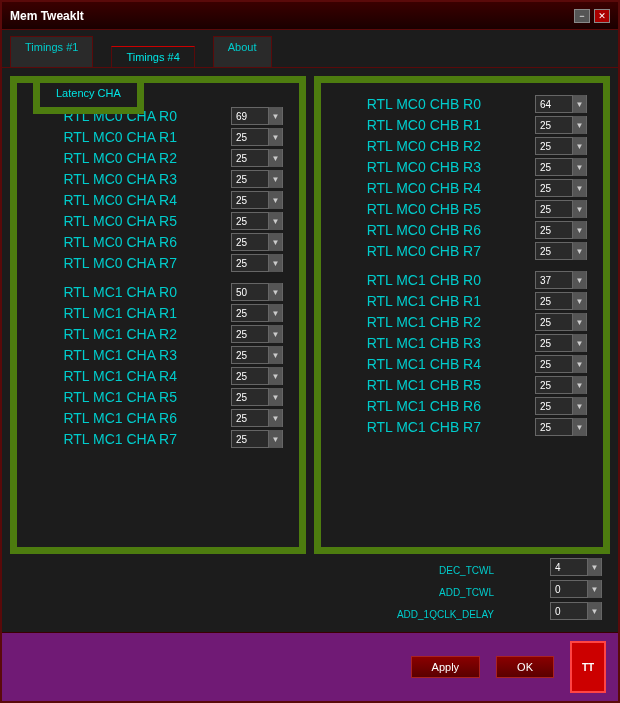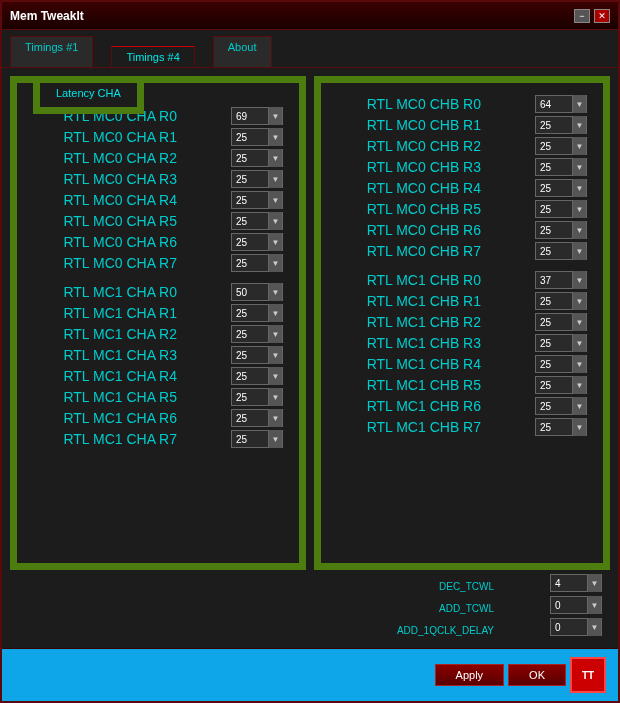--- a/index.html
+++ b/index.html
@@ -155,36 +155,36 @@
       font-size: 10px;
       margin-right: 8px;
       text-align: right;
       width: 120px;
     }
     .footer {
       display: flex;
       justify-content: flex-end;
       align-items: center;
       padding: 8px 12px;
-      gap: 4px;
+      gap: 16px;
       flex-shrink: 0;
       border-top: 1px solid #3a0000;
-      background: #0ea5e9;
+      background: #701a75;
     }
     .footer-btn {
       background: linear-gradient(to bottom, #8a0000, #5a0000);
       border: 1px solid #aa2222;
       color: #fff;
       padding: 4px 20px;
       cursor: pointer;
       font-size: 11px;
     }
     .logo-box {
       width: 36px;
-      height: 36px;
+      height: 52px;
       background: #cc0000;
       border: 2px solid #ff4444;
       display: flex;
       align-items: center;
       justify-content: center;
       font-weight: bold;
       color: #fff;
       font-size: 10px;
     }
   </style>

